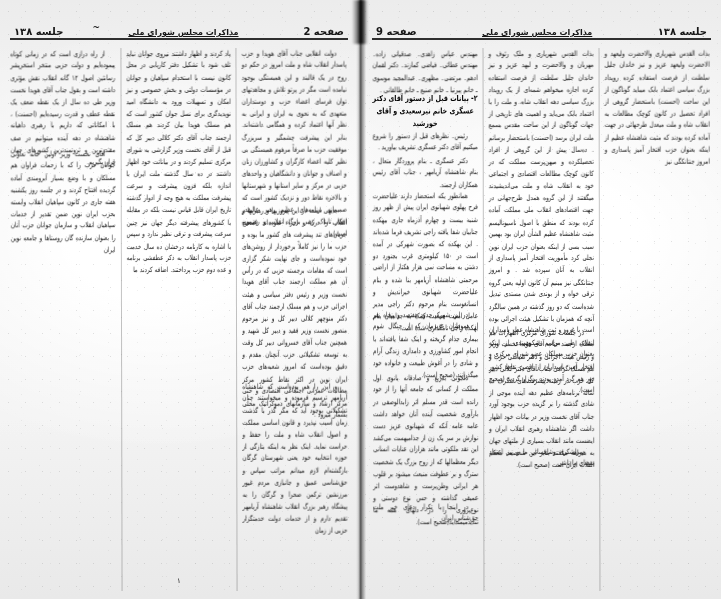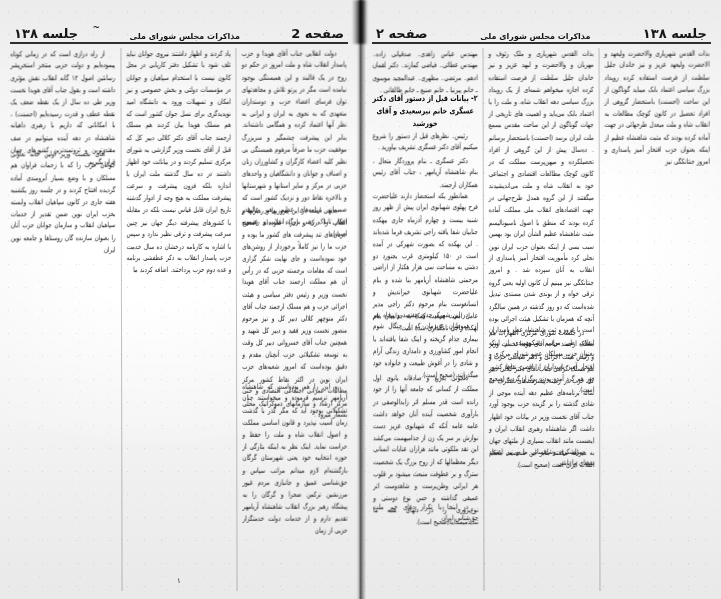--- a/index.html
+++ b/index.html
@@ -95,22 +95,22 @@
     color: #1d1d1d;
     letter-spacing: .1px;
     padding: 0 4px 1px 4px;
   }
   .runhead-rule {
     height: 1.7px;
     background: #1a1a1a;
     margin-top: 0px;
     opacity: .88;
   }
-  .runhead-title { font-size: 8px; }
-  .runhead-side  { font-size: 13px; }
+  .runhead-title { font-size: 8px; text-decoration: underline; }
+  .runhead-side  { font-size: 10px; }
   .tilde-mark {
     position: absolute;
     font-size: 9px;
     font-weight: bold;
     color: #222;
     top: 22px;
   }
 
   
   .cols {
@@ -211,21 +211,21 @@
 
     <div class="folio">۱</div>
   </div>
 
   <div class="page page-right">
 
     <div class="runhead">
       <div class="runhead-row">
         <span class="runhead-side">جلسه ۱۳۸</span>
         <span class="runhead-title">مذاکرات مجلس شورای ملی</span>
-        <span class="runhead-side">صفحه ۲</span>
+        <span class="runhead-side">صفحه 9</span>
       </div>
       <div class="runhead-rule"></div>
     </div>
 
     <div class="cols">
 
       <div class="col">
         <p class="para noindent">بذات القدس شهریاری والاحضرت ولیعهد و الاحضرت ولیعهد عزیز و نیز خاندان جلیل سلطنت از فرصت استفاده کرده رویداد بزرگ سیاسی اعتماد بابک میباید گوناگون از این ساحت (احسنت) باستحضار گروهی از افراد تحصیل در کانون کوچک مطالعات به انقلاب شاه و ملت میعدل طرحهائی در جهت آماده کرده بودند که مثبت شاهنشاه عظیم از اینکه بعنوان حزب افتخار آمیز پاسداری و امروز جنتانکگی نیز</p>
       </div>
 

